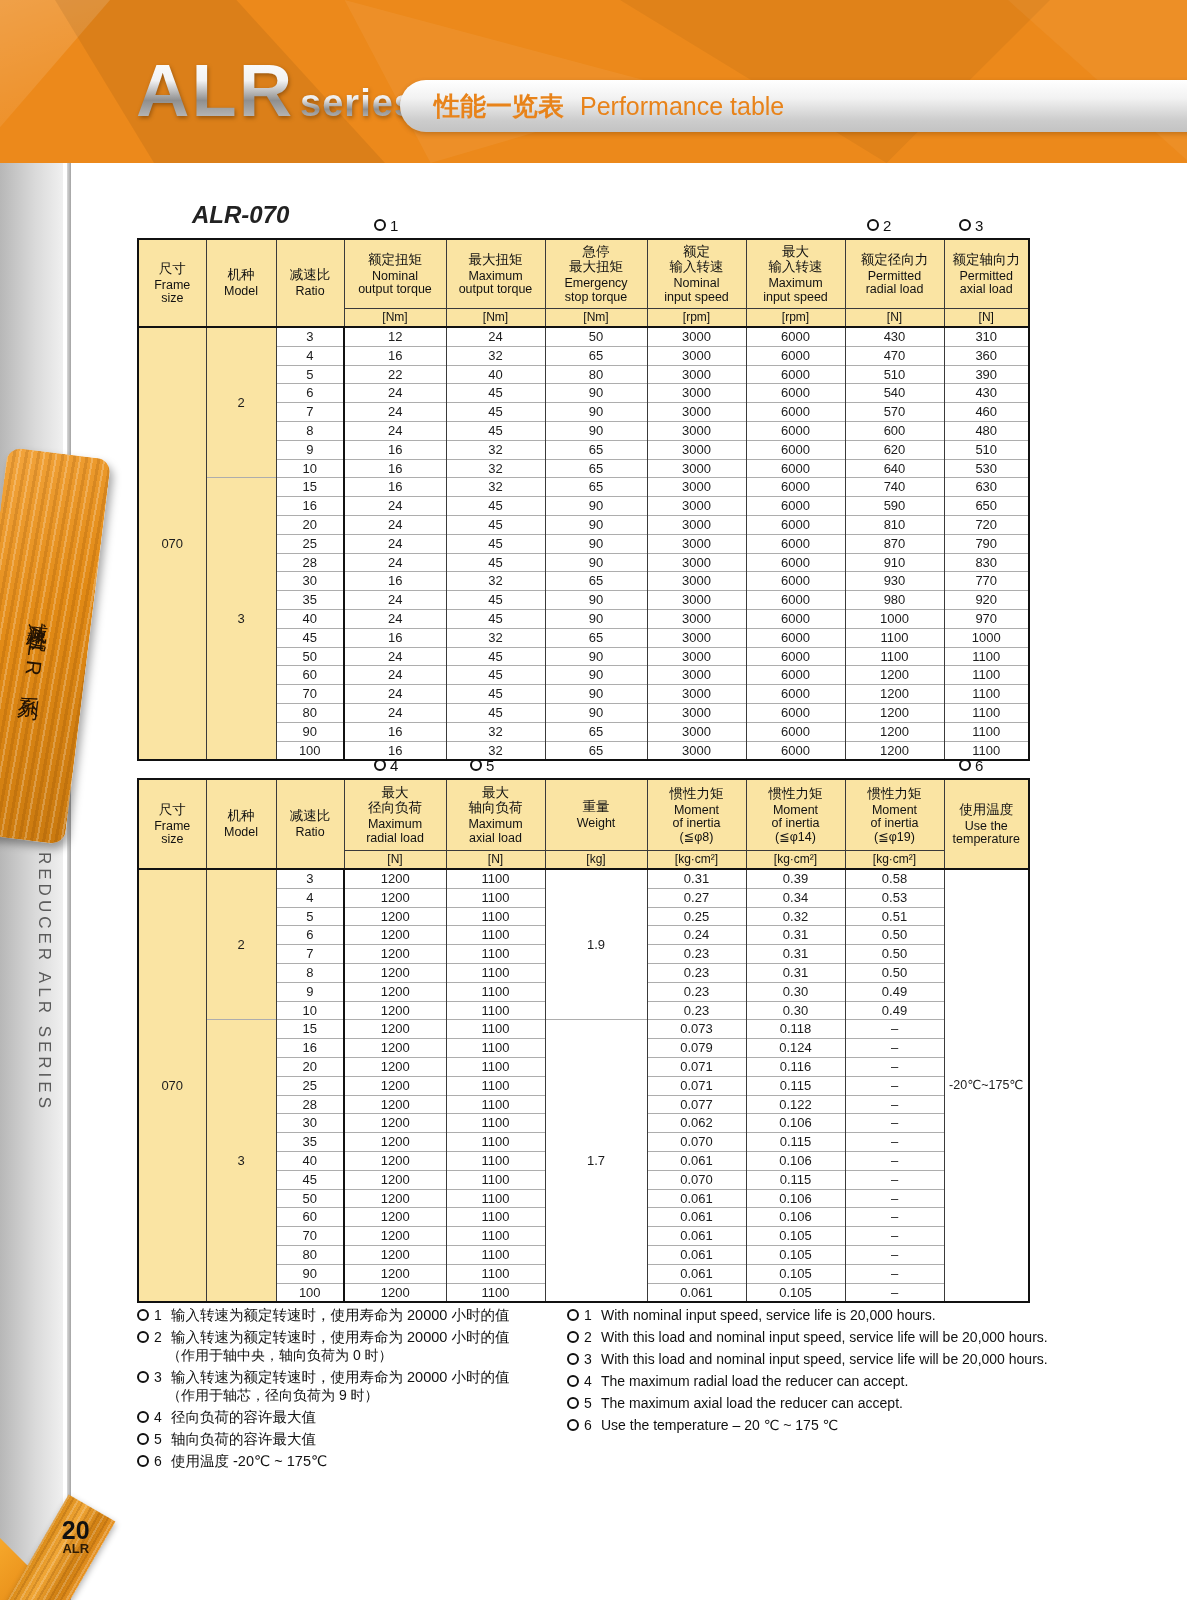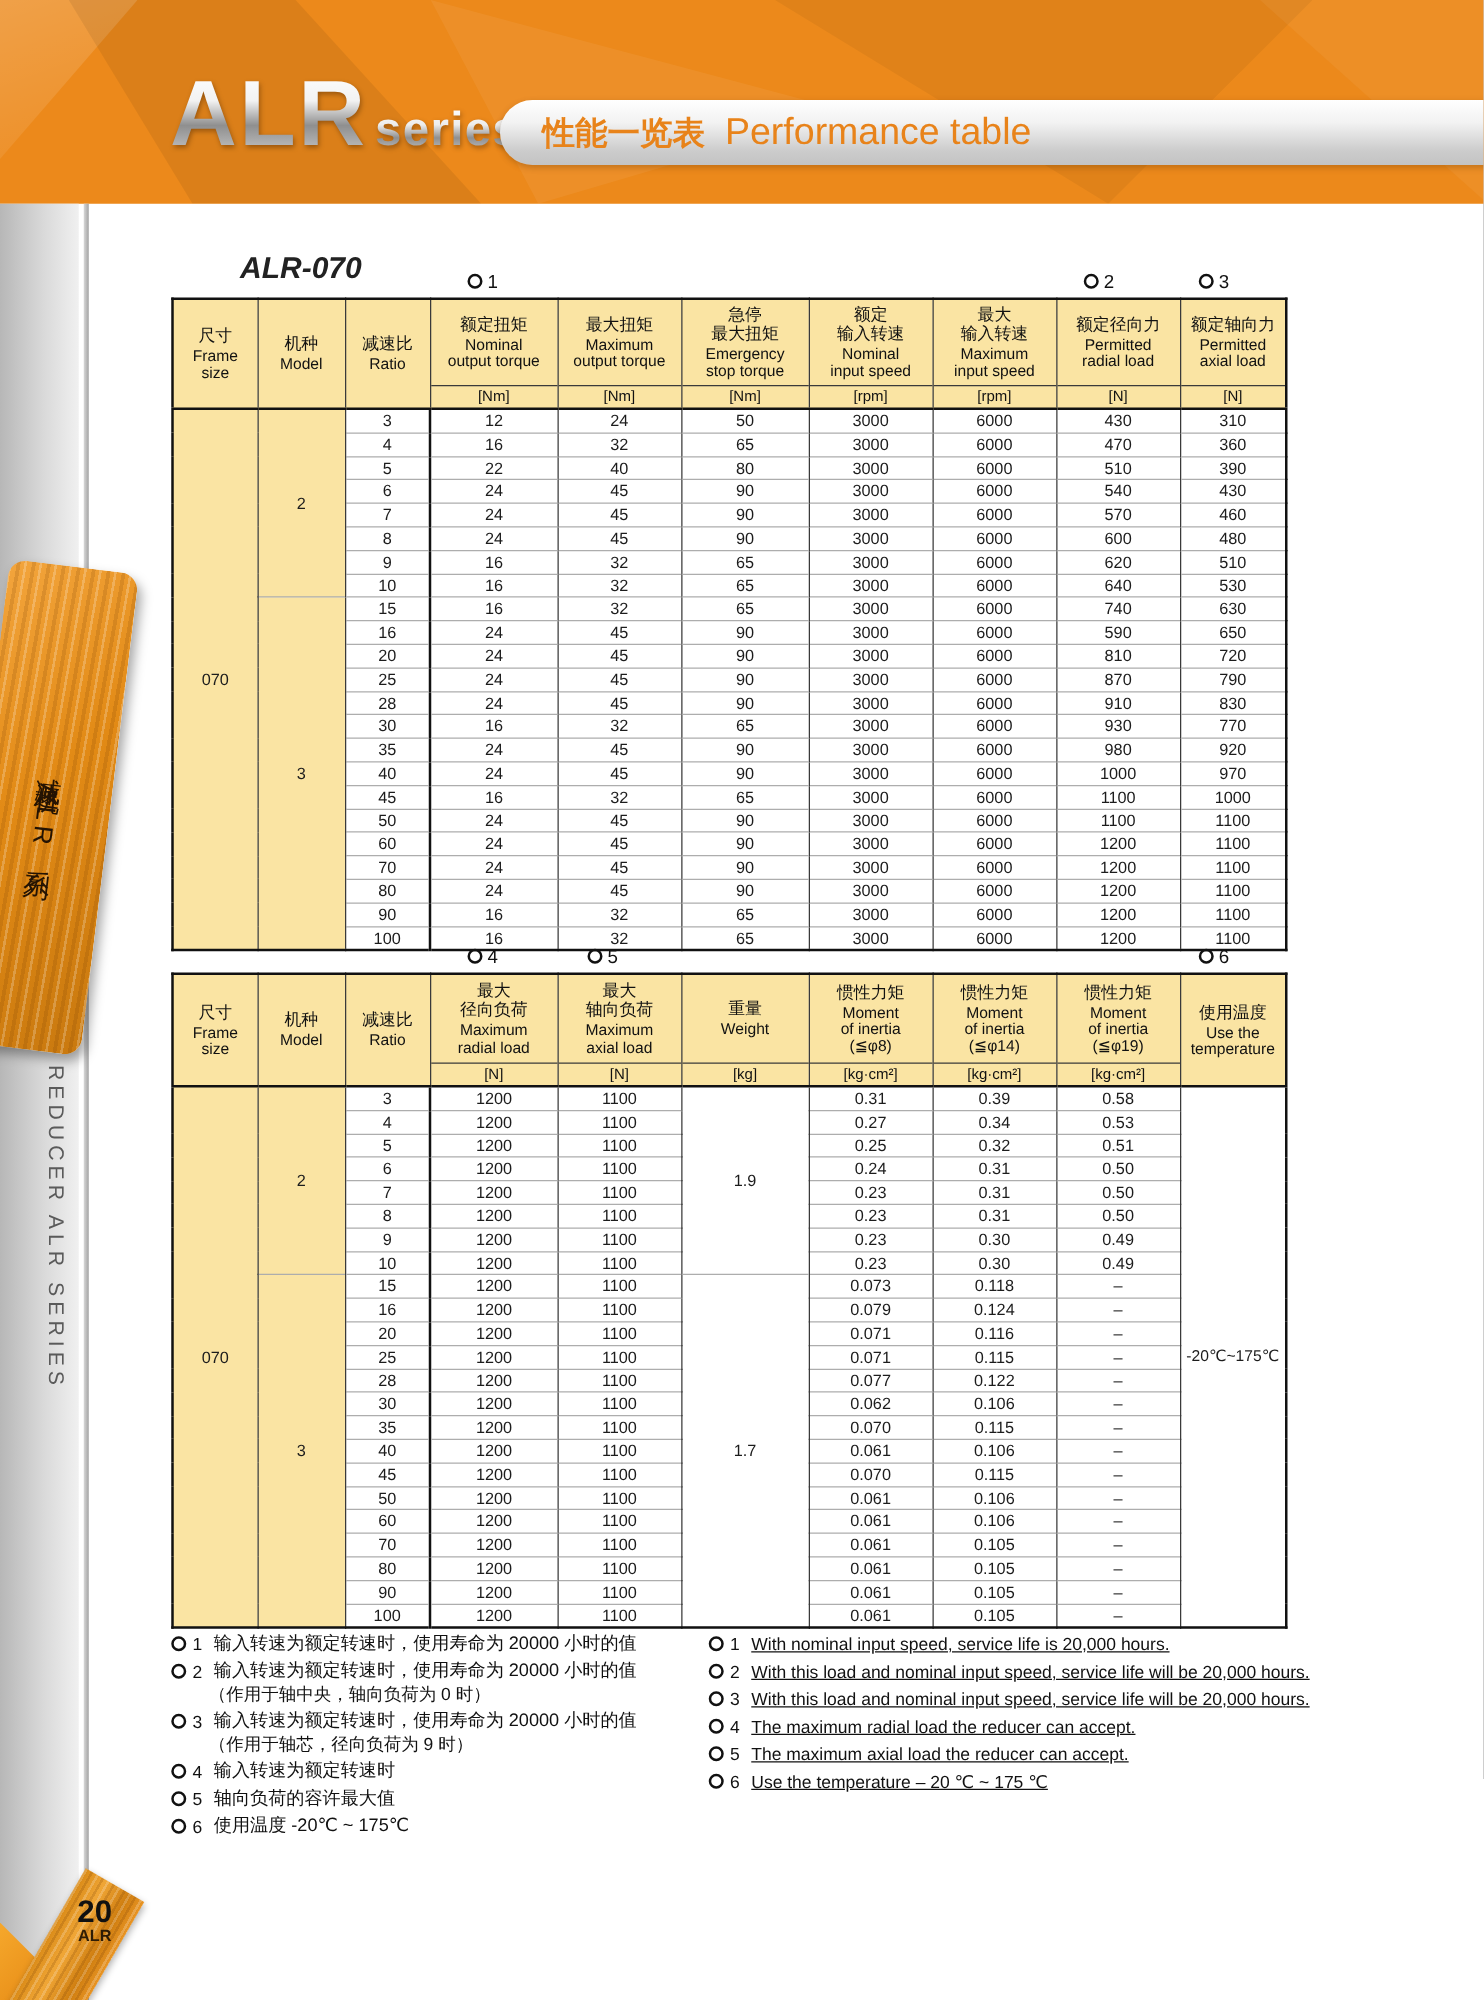--- a/index.html
+++ b/index.html
@@ -18,21 +18,21 @@
   .brand-alr{font-size:74px;font-weight:bold;letter-spacing:2px;
       background:linear-gradient(180deg,#ffffff 5%,#f2f2f2 38%,#8f8f8f 62%,#d9d9d9 100%);
       -webkit-background-clip:text;background-clip:text;color:transparent;}
   .brand-series{font-size:38px;font-weight:bold;letter-spacing:1px;margin-left:6px;
       background:linear-gradient(180deg,#ffffff 5%,#ededed 40%,#8f8f8f 65%,#d0d0d0 100%);
       -webkit-background-clip:text;background-clip:text;color:transparent;}
   .pill{position:absolute;left:400px;top:80px;width:810px;height:52px;border-radius:26px;
       background:linear-gradient(180deg,#ffffff 0%,#f2f2f2 35%,#cccccc 78%,#c3c3c3 100%);
       box-shadow:0 2px 5px rgba(90,45,0,.30);display:flex;align-items:center;padding-left:34px;gap:16px;}
   .pill-cn{color:#e8831a;font-size:26px;font-weight:bold;}
-  .pill-en{color:#e8831a;font-size:30px;}
+  .pill-en{color:#e8831a;font-size:25px;}
 
   
   .side-strip{position:absolute;left:0;top:163px;width:63px;height:1437px;
       background:linear-gradient(90deg,#b7b7b7 0%,#d9d9d9 55%,#f0f0f0 100%);}
   .side-line{position:absolute;left:67px;top:163px;width:4px;height:1437px;
       background:linear-gradient(90deg,#d8d8d8,#a3a3a3);}
   .side-tab{position:absolute;left:-16px;top:452px;width:104px;height:388px;border-radius:14px;
       transform:rotate(7deg);
       background:
         repeating-linear-gradient(93deg,rgba(255,255,255,.22) 0 2px,rgba(255,255,255,0) 2px 6px,rgba(110,55,0,.16) 6px 9px,rgba(255,255,255,0) 9px 12px),
@@ -81,21 +81,21 @@
 
   
   .footnotes{position:absolute;left:137px;top:1306px;width:1010px;display:flex;}
   .fn-col{display:flex;flex-direction:column;}
   .fn-col-cn{width:430px;}
   .fn-col-en{width:580px;}
   .fn-item{margin-bottom:4px;}
   .fn-line{display:flex;align-items:center;gap:5px;line-height:18px;}
   .fn-num{font-size:14px;color:#111;width:12px;}
   .fn-text-cn{font-size:14.5px;color:#111;}
-  .fn-text-en{font-size:14px;color:#111;text-decoration:underline;}
+  .fn-text-en{font-size:14px;color:#111;}
   .fn-sub{margin-left:30px;line-height:18px;font-size:14px;color:#111;}
 </style>
 </head>
 <body>
 
 <div class="page">
 
   <div class="banner">
     <div class="facet facet1"></div>
     <div class="facet facet2"></div>
@@ -835,21 +835,21 @@
             <span class="ring"></span>
             <span class="fn-num">3</span>
             <span class="fn-text-cn">输入转速为额定转速时，使用寿命为 20000 小时的值</span>
           </div>
           <div class="fn-sub fn-text-cn">（作用于轴芯，径向负荷为 9 时）</div>
         </div>
         <div class="fn-item">
           <div class="fn-line">
             <span class="ring"></span>
             <span class="fn-num">4</span>
-            <span class="fn-text-cn">输入转速为额定转速时</span>
+            <span class="fn-text-cn">径向负荷的容许最大值</span>
           </div>
         </div>
         <div class="fn-item">
           <div class="fn-line">
             <span class="ring"></span>
             <span class="fn-num">5</span>
             <span class="fn-text-cn">轴向负荷的容许最大值</span>
           </div>
         </div>
         <div class="fn-item">

